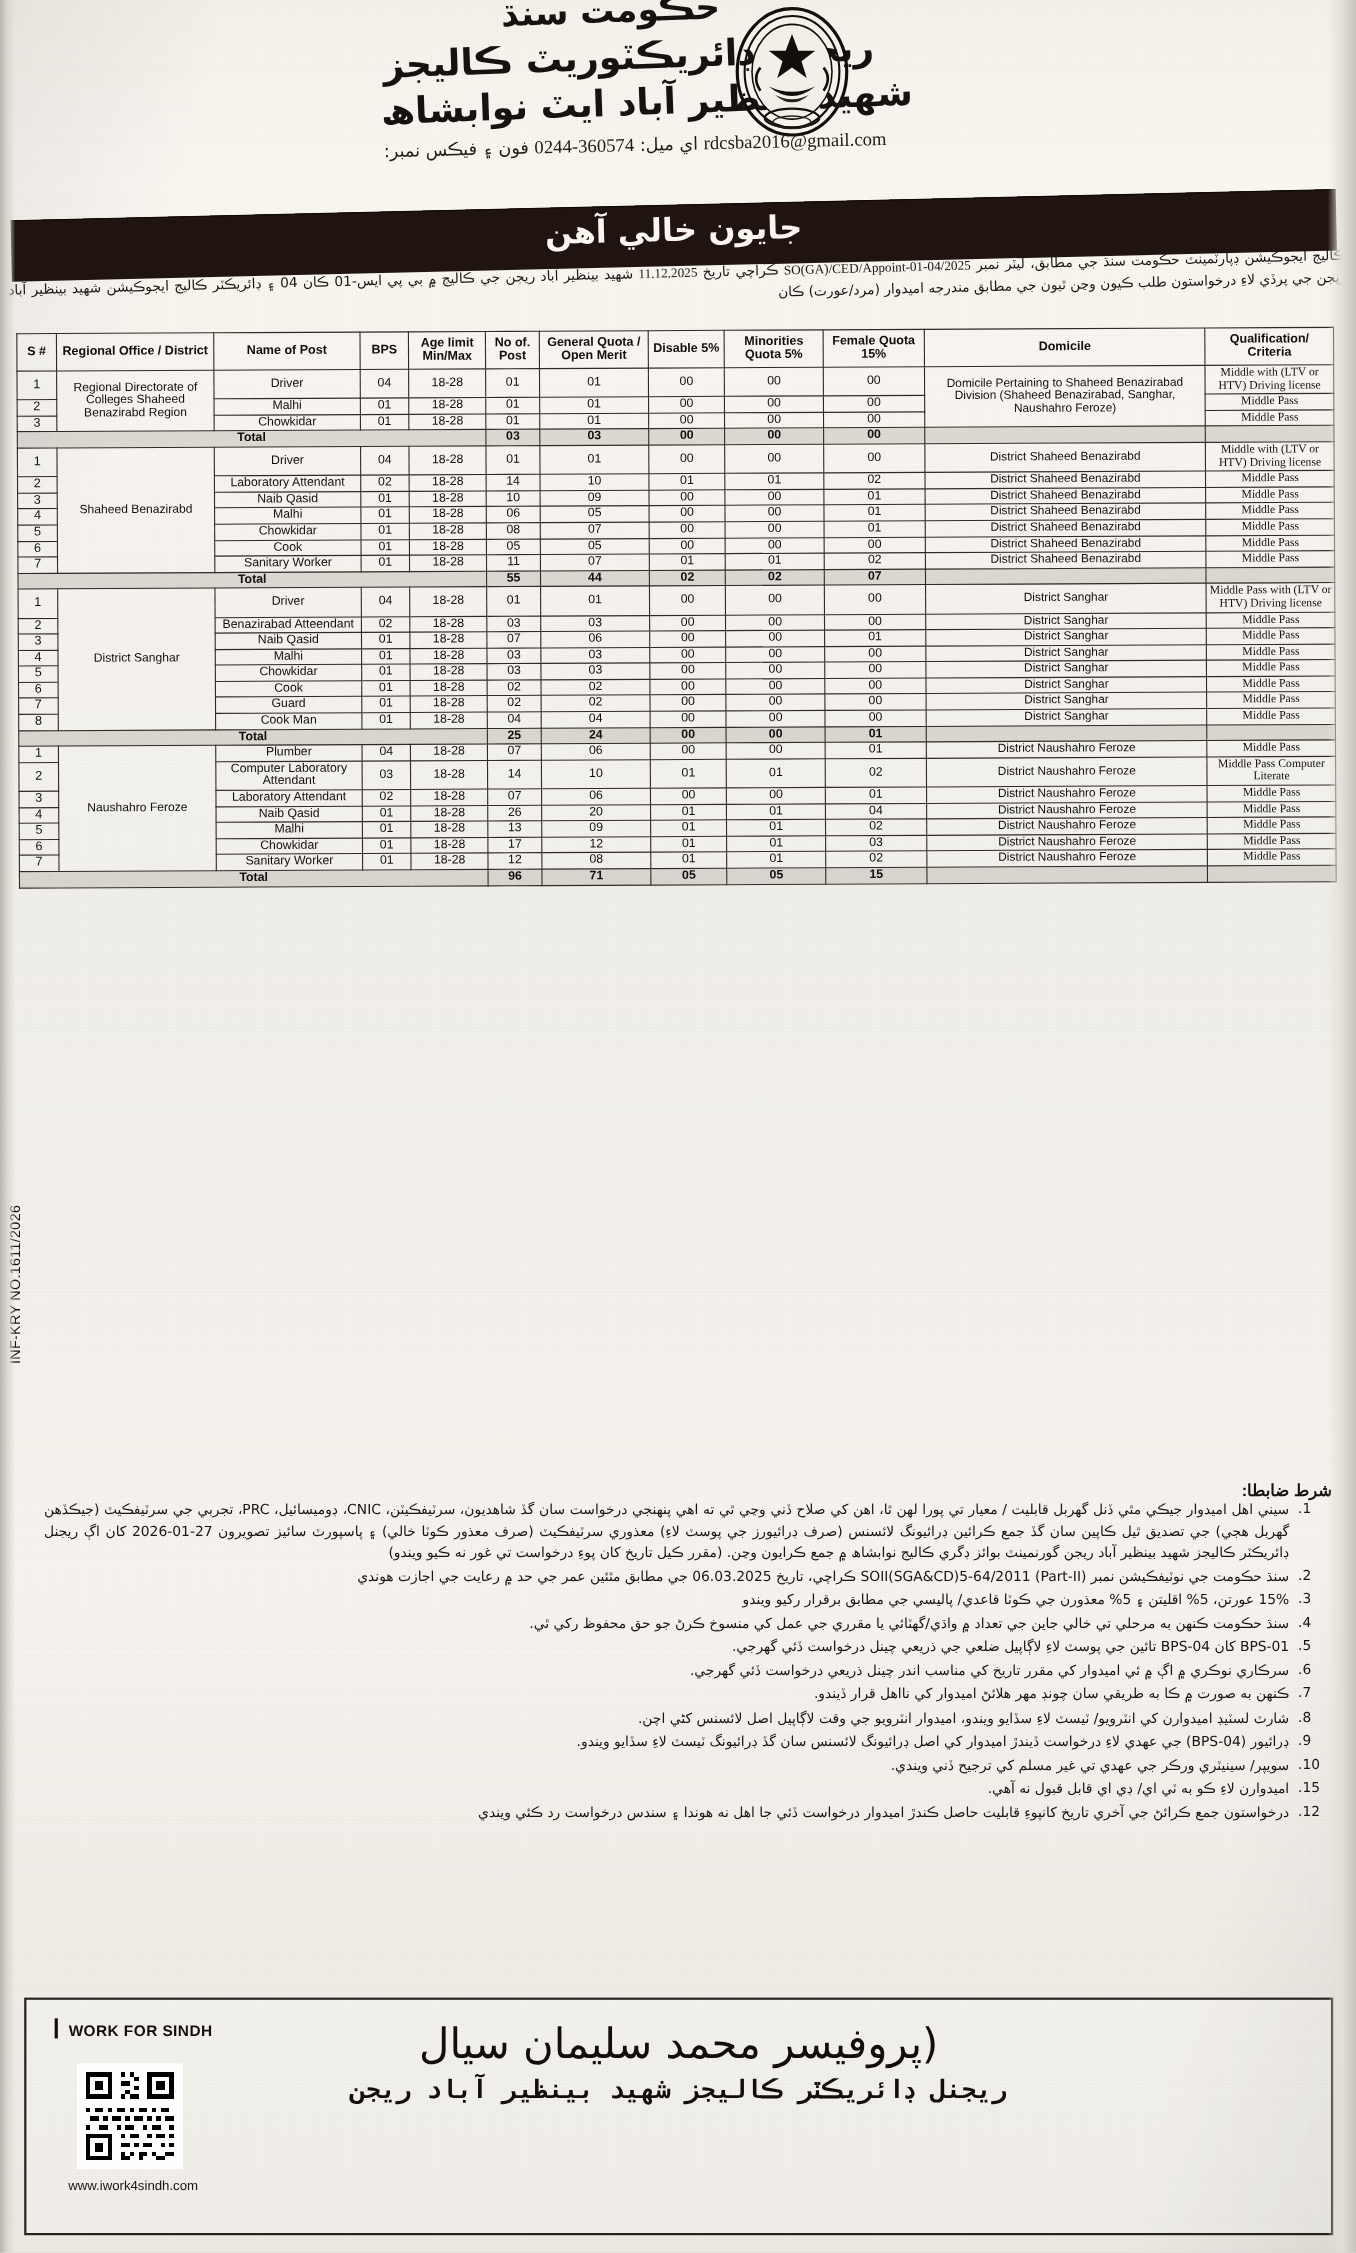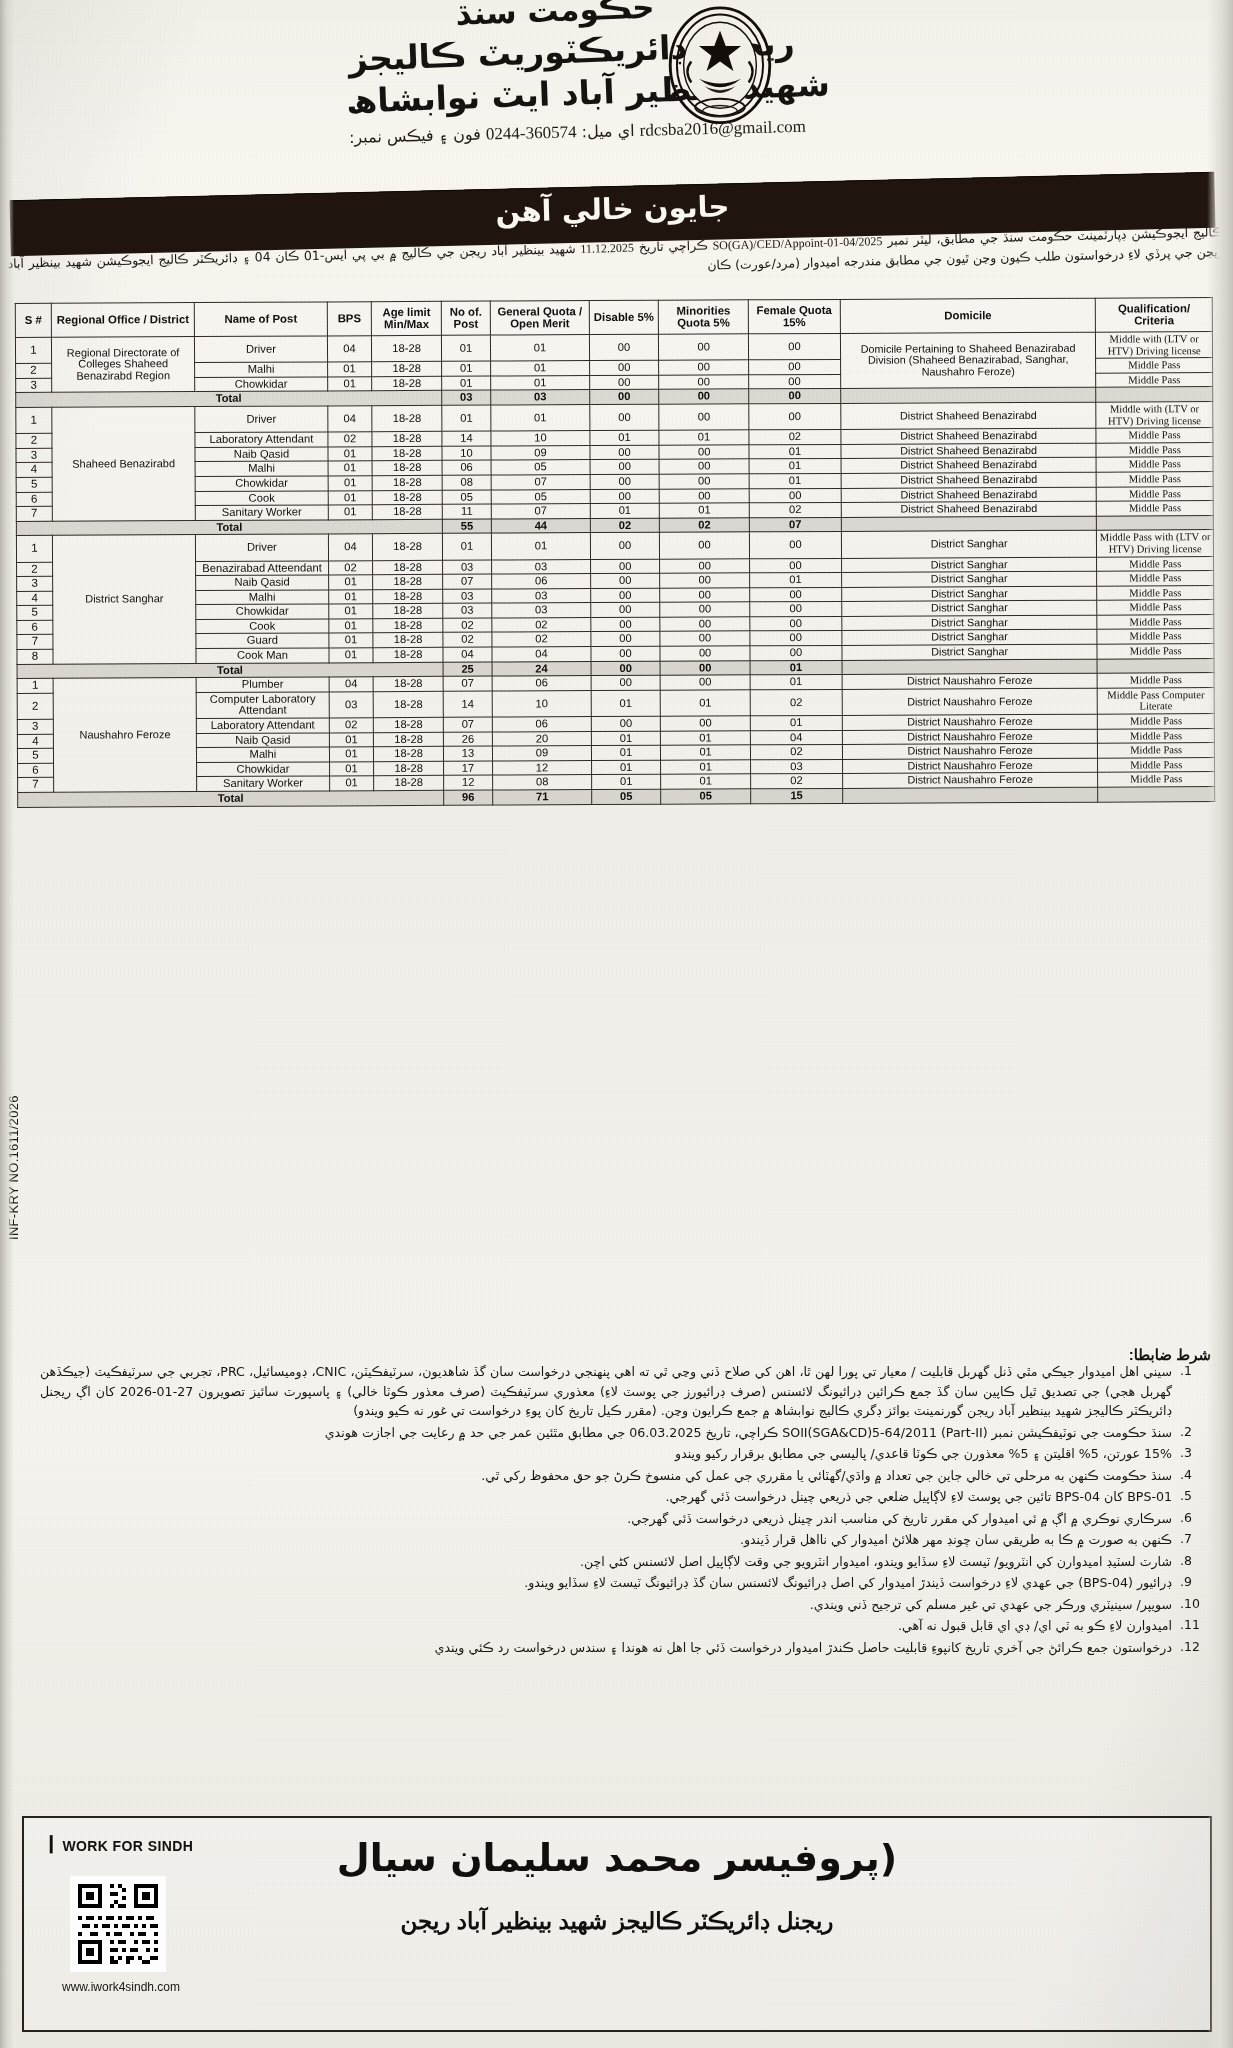--- a/index.html
+++ b/index.html
@@ -103,22 +103,22 @@
   .footbox { position:absolute; left:22px; top:1816px; width:1190px; height:216px;
       border:2px solid #2a2520; background:rgba(255,255,255,0.18); }
   .wfs { position:absolute; left:24px; top:14px; display:flex; align-items:center; gap:8px; }
   .wfs .glyph { font-size:23px; font-weight:bold; color:#16120f; font-family:"Liberation Serif", serif; }
   .wfs .txt { font-size:14px; font-weight:bold; letter-spacing:.4px; color:#16120f; }
   .qr { position:absolute; left:46px; top:58px; width:96px; height:96px; background:#ffffff; padding:4px; }
   .qr svg { display:block; }
   .qrurl { position:absolute; left:22px; top:162px; width:150px; text-align:center;
       font-size:12px; color:#1c1815; }
   .sign { position:absolute; left:0; right:0; top:18px; text-align:center; direction:rtl; }
-  .sign .name { font-family:"DejaVu Sans", sans-serif; font-weight:bold; font-size:38px; color:#16120f; }
-  .sign .desig { font-family:Liberation Sans, sans-serif; font-weight:bold; font-size:23px; color:#16120f; margin-top:28px; }
+  .sign .name { font-family:"DejaVu Sans", sans-serif; font-weight:normal; font-size:38px; color:#16120f; }
+  .sign .desig { font-family:Liberation Mono, monospace; font-weight:bold; font-size:23px; color:#16120f; margin-top:6px; }
 </style>
 </head>
 <body>
 
 <div id="page">
 
   <div class="hdr">
     <div class="hdr-inner">
       <div class="ur h-gov">حڪومت سنڌ</div>
       <div class="ur h-l1">ريجنل ڊائريڪٽوريٽ ڪاليجز</div>
@@ -587,21 +587,21 @@
       </div>
       <div class="cond">
         <div class="num">9.</div>
         <div class="txt">ڊرائيور (BPS-04) جي عهدي لاءِ درخواست ڏيندڙ اميدوار کي اصل ڊرائيونگ لائسنس سان گڏ ڊرائيونگ ٽيسٽ لاءِ سڏايو ويندو.</div>
       </div>
       <div class="cond">
         <div class="num">10.</div>
         <div class="txt">سويپر/ سينيٽري ورڪر جي عهدي تي غير مسلم کي ترجيح ڏني ويندي.</div>
       </div>
       <div class="cond">
-        <div class="num">11.</div>
+        <div class="num">15.</div>
         <div class="txt">اميدوارن لاءِ ڪو به ٽي اي/ ڊي اي قابل قبول نه آهي.</div>
       </div>
       <div class="cond">
         <div class="num">12.</div>
         <div class="txt">درخواستون جمع ڪرائڻ جي آخري تاريخ کانپوءِ قابليت حاصل ڪندڙ اميدوار درخواست ڏئي جا اهل نه هوندا ۽ سندس درخواست رد ڪئي ويندي</div>
       </div>
     </div>
 
   <div class="infno">INF-KRY NO.1611/2026</div>
 

